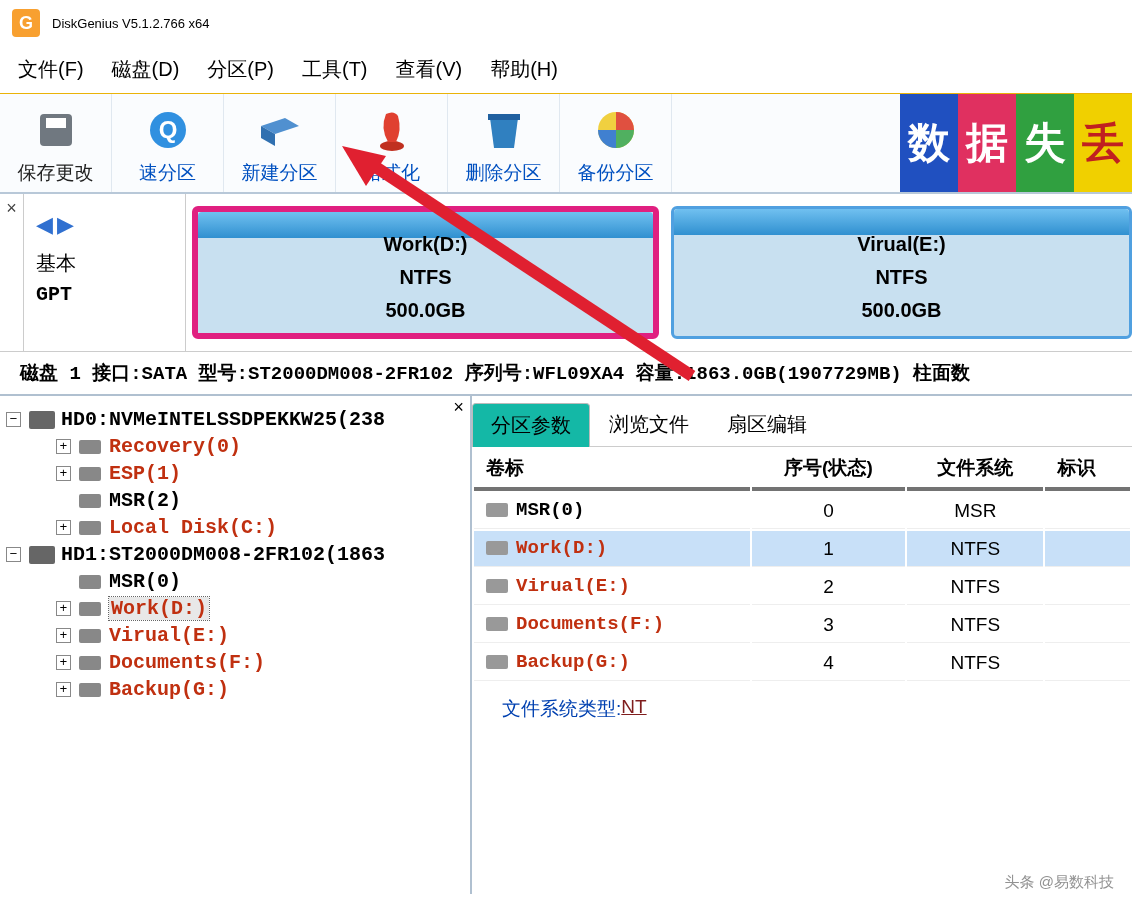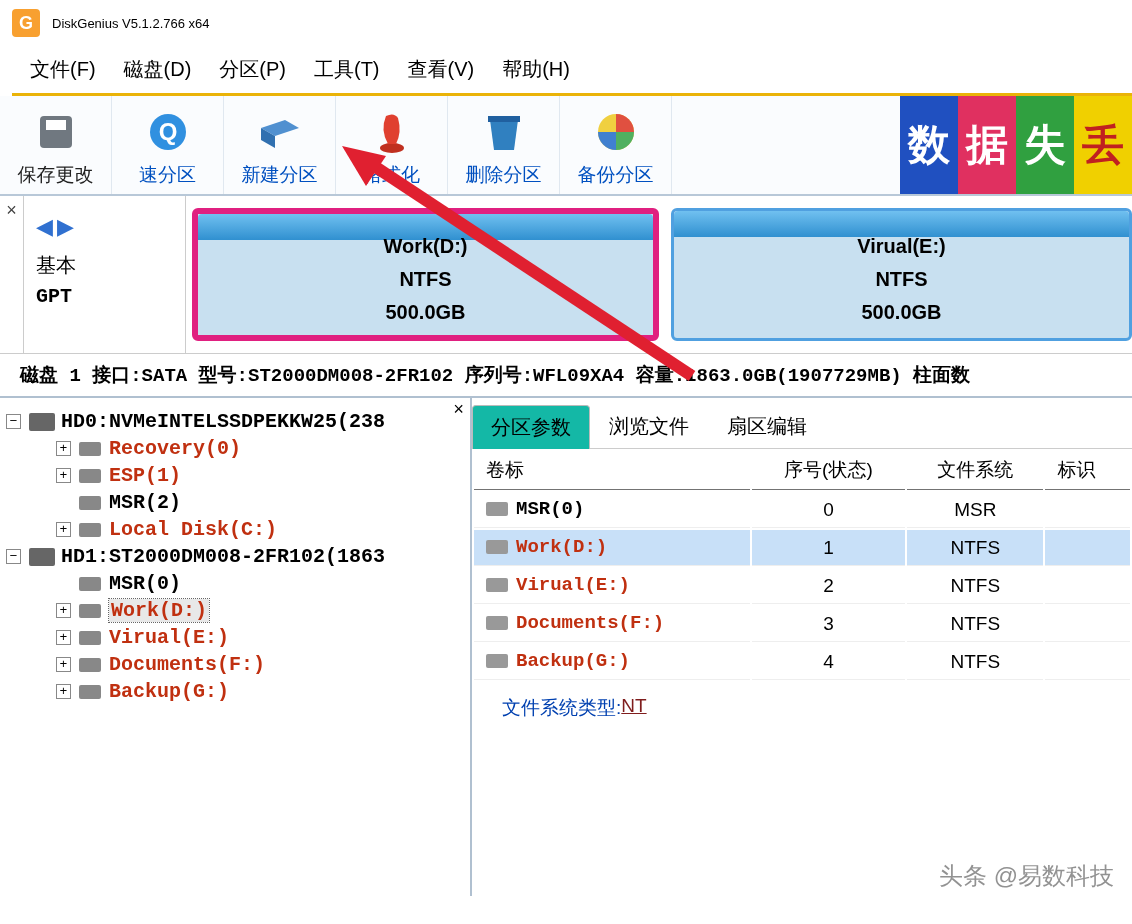--- a/index.html
+++ b/index.html
@@ -1,21 +1,21 @@
 <!DOCTYPE html>
 <html><head>
 <meta charset="utf-8">
 <style>
 * { box-sizing: border-box; margin: 0; padding: 0; }
 body { font-family: "Microsoft YaHei", SimSun, sans-serif; font-size: 16px; background: #fff; width: 1132px; height: 924px; overflow: hidden; position: relative; }
 .mono { font-family: "Courier New", monospace; font-weight: bold; }
 .titlebar { display: flex; align-items: center; padding: 8px 12px; height: 46px; }
 .titlebar-icon { width: 28px; height: 28px; background: #f8a030; border-radius: 4px; margin-right: 12px; display: flex; align-items: center; justify-content: center; color: #fff; font-weight: bold; font-size: 18px; }
 .titlebar-text { font-size: 13px; }
-.menubar { display: flex; gap: 28px; padding: 10px 18px; border-bottom: 3px solid #eab308; font-size: 20px; margin-left: 12px; }
+.menubar { display: flex; gap: 28px; padding: 10px 18px; border-bottom: 1px solid #eab308; font-size: 20px; }
 .menubar span { cursor: default; }
 .toolbar { display: flex; border-bottom: 2px solid #b8c8d8; background: #fafcfe; position: relative; }
 .tb { width: 112px; height: 98px; display: flex; flex-direction: column; align-items: center; justify-content: flex-end; padding-bottom: 6px; border-right: 1px solid #e0e8f0; }
 .tb .ic { width: 48px; height: 48px; margin-bottom: 6px; display: flex; align-items: center; justify-content: center; }
 .tb .lbl { color: #0050c0; font-size: 19px; }
 .tb.sel { background: #e8f0f8; border: 1px solid #98b8d8; }
 .tb:nth-child(1) .lbl { color: #222; }
 .ad { position: absolute; right: 0; top: 0; width: 232px; height: 98px; display: flex; }
 .ad div { flex: 1; display: flex; align-items: center; justify-content: center; color: #fff; font-size: 42px; font-weight: bold; }
 
@@ -42,33 +42,33 @@
 .tree .hdl .txt { font-weight: bold; }
 .tree .hdl .txt.red { color: #c03010; }
 .tree .hdl .txt.sel { background: #e8e8e8; outline: 1px dotted #666; padding: 0 2px; }
 
 .right { flex: 1; display: flex; flex-direction: column; }
 .tabs { display: flex; border-bottom: 1px solid #ccc; padding-top: 6px; }
 .tab { padding: 8px 18px; font-size: 20px; border: 1px solid transparent; border-bottom: none; }
 .tab.active { border-color: #bbb; background: #14b8a6; border-radius: 4px 4px 0 0; position: relative; top: 1px; }
 .grid { width: 100%; }
 .grid th, .grid td { text-align: left; padding: 6px 12px; font-size: 19px; border-bottom: 1px solid #eee; }
-.grid th { font-weight: normal; border-bottom: 1px solid #737373; }
+.grid th { font-weight: bold; border-bottom: 4px solid #737373; }
 .grid td:nth-child(2), .grid td:nth-child(3) { text-align: center; }
 .grid th:nth-child(2), .grid th:nth-child(3) { text-align: center; }
 .grid tr.selected td { background: #c8e0f8; }
 .grid .vn { display: inline-flex; align-items: center; gap: 8px; }
 .grid .vn .di { width: 22px; height: 14px; background: #999; border-radius: 2px; }
 .grid .vn .nm { font-family: "Courier New", monospace; font-weight: bold; }
 .grid .vn .nm.red { color: #c03010; }
 .details { padding: 10px 14px; font-size: 19px; overflow: hidden; }
 .details .row { display: flex; justify-content: flex-start; margin: 3px 16px; color: #0040b0; }
 .details .row span:last-child { color: #7f1d1d; text-decoration: underline; }
 .arrow { position: absolute; top: 146px; left: 342px; width: 360px; height: 250px; pointer-events: none; z-index: 50; }
-.watermark { position: absolute; right: 18px; bottom: 32px; color: rgba(100,100,100,.7); font-size: 24px; z-index: 60; }
+.watermark { position: absolute; right: 18px; bottom: 32px; color: rgba(100,100,100,.7); font-size: 15px; z-index: 60; }
 </style>
 </head>
 <body>
 
 <div class="titlebar">
   <div class="titlebar-icon">G</div>
   <div class="titlebar-text">DiskGenius V5.1.2.766 x64</div>
 </div>
 
 <div class="menubar">

